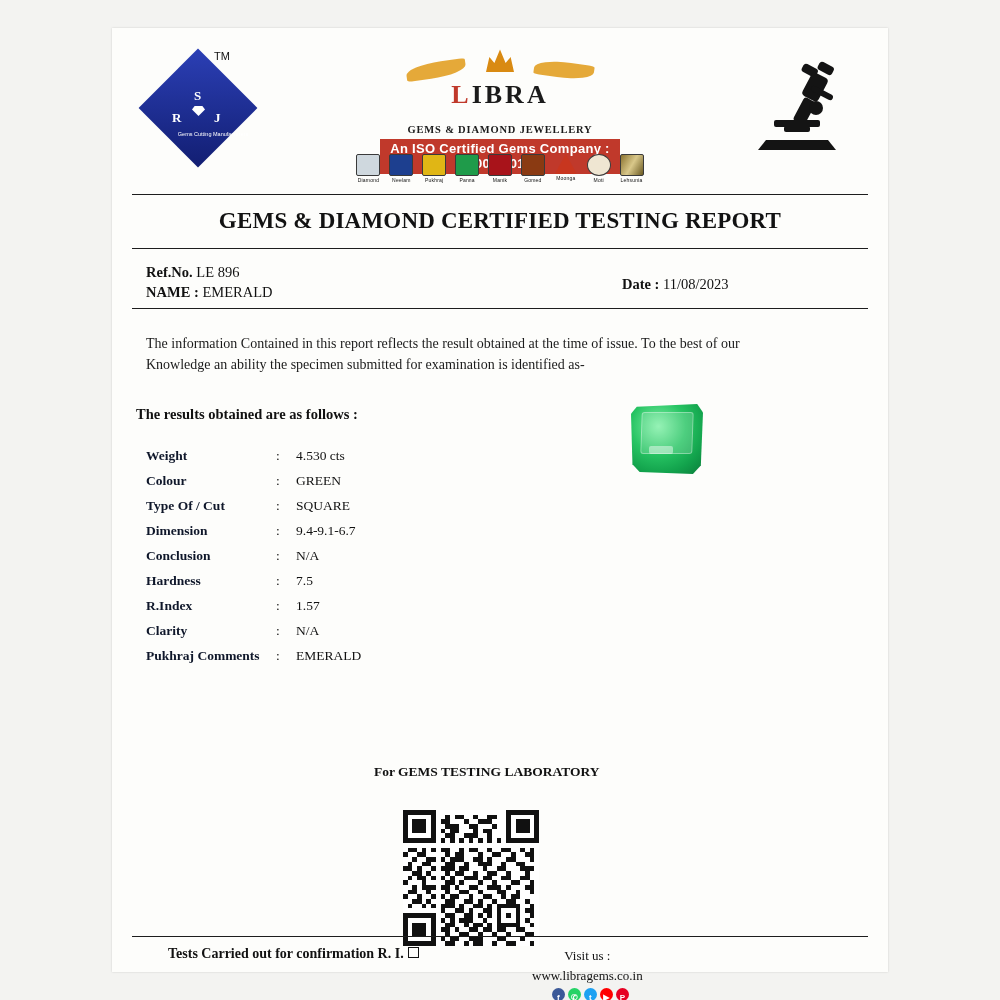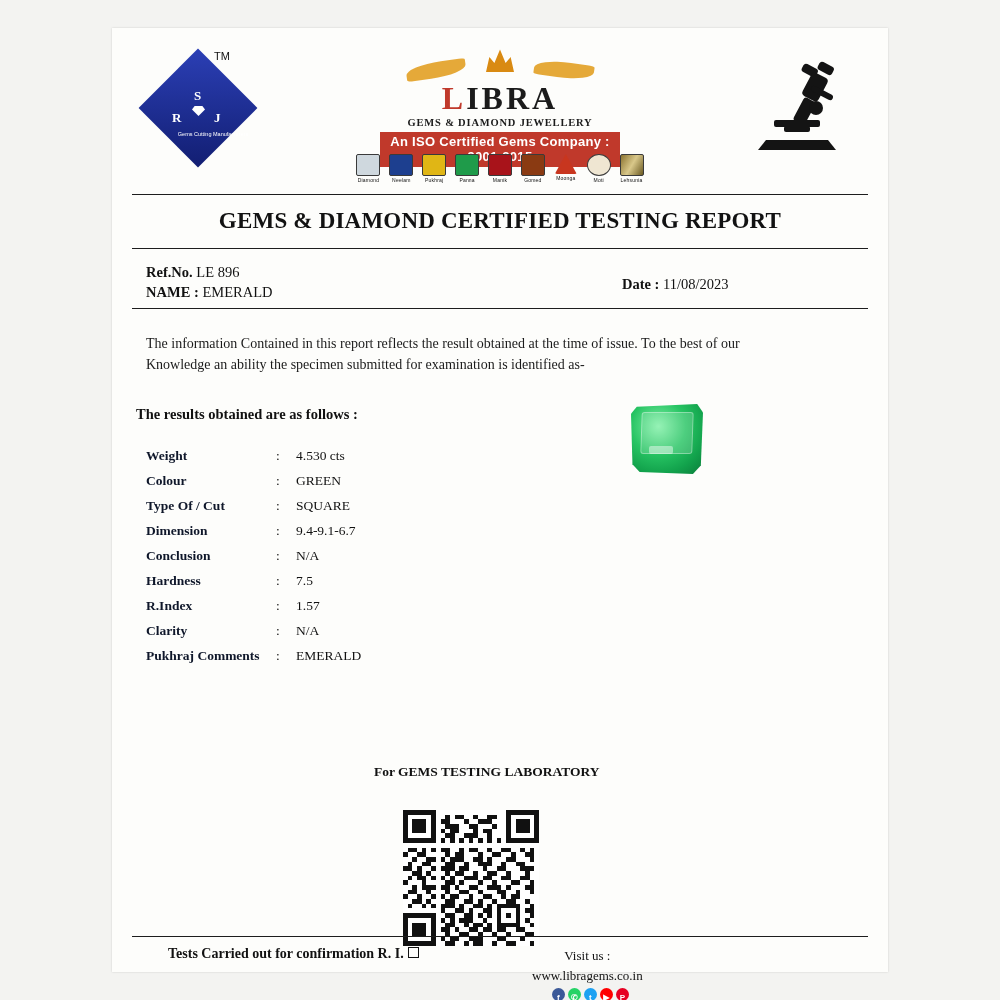--- a/index.html
+++ b/index.html
@@ -140,32 +140,32 @@
     height: 16px;
     background: #e2a024;
     border-radius: 60% 10% 60% 10%;
     opacity: 0.9;
   }
   .brand-crown .crown-wing-l { left: 26px; transform: rotate(-8deg); }
   .brand-crown .crown-wing-r { right: 26px; transform: rotate(8deg); }
   .brand-name {
     font-family: "Liberation Serif", serif;
     font-weight: bold;
-    font-size: 32px;
+    font-size: 26px;
     letter-spacing: 3px;
     color: #1b1b1b;
     line-height: 1;
   }
   .brand-name .lred { color: #c0392b; }
   .brand-sub {
     font-family: "Liberation Serif", serif;
     font-weight: bold;
     font-size: 10.5px;
     letter-spacing: 0.8px;
-    margin-top: 3px;
+    margin-top: 16px;
     color: #1b1b1b;
   }
   .brand-iso {
     margin-top: 4px;
     background: #c0392b;
     color: #ffffff;
     font-family: "Liberation Sans", sans-serif;
     font-weight: bold;
     font-size: 13px;
     padding: 2px 0 3px;

